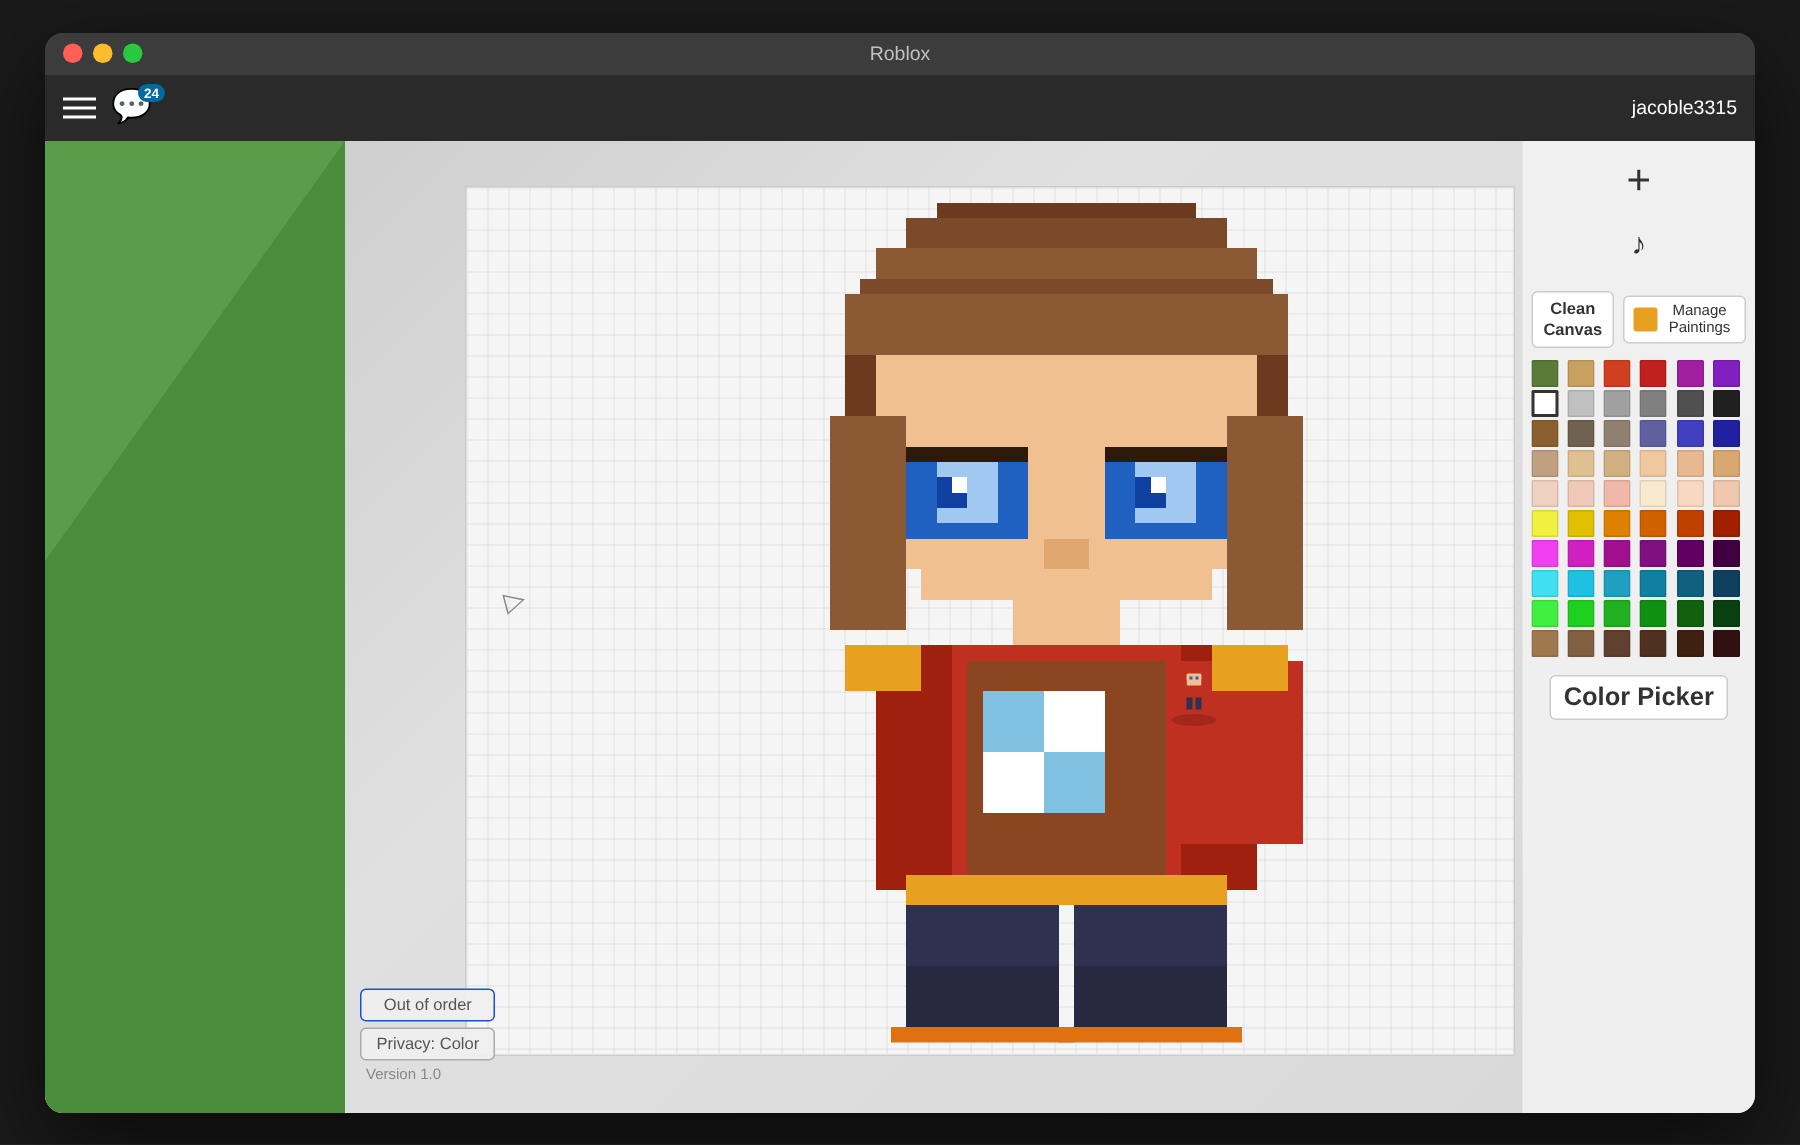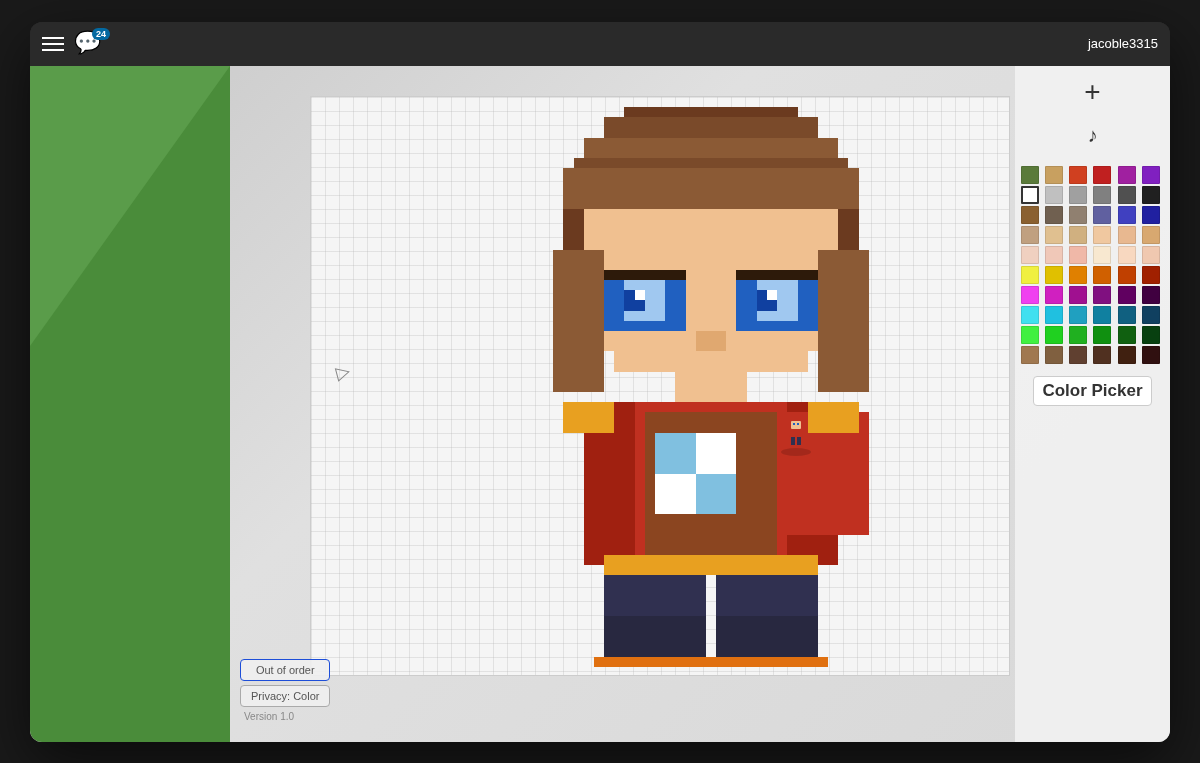--- a/index.html
+++ b/index.html
@@ -326,20 +326,28 @@
       font-size: 10px;
       color: #888;
       padding-left: 4px;
     }
   </style>
 </head>
 <body>
 
 <div class="mac-window">
 
+  <div class="title-bar">
+    <div class="window-controls">
+      <div class="dot dot-red"></div>
+      <div class="dot dot-yellow"></div>
+      <div class="dot dot-green"></div>
+    </div>
+    <span class="title-text">Roblox</span>
+  </div>
 
   <div class="game-area">
 
     <div class="top-bar">
       <div class="top-bar-left">
         <div class="hamburger-icon">
           <span></span>
             <span></span>
             <span></span>
         </div>
@@ -460,20 +468,27 @@
       <div class="ui-panel">
 
         <div class="panel-icon-btn">
           <span class="plus-icon">+</span>
         </div>
 
         <div class="panel-icon-btn">
           <span class="music-icon">♪</span>
         </div>
 
+        <div class="panel-buttons-row">
+          <button class="clean-canvas-btn">Clean Canvas</button>
+          <button class="manage-paintings-btn">
+            <div class="manage-icon"></div>
+            <span>Manage Paintings</span>
+          </button>
+        </div>
 
         <div class="color-palette" id="color-palette-grid">
         <div class="color-cell" style="background: rgb(90, 122, 58);"></div>
             <div class="color-cell" style="background: rgb(200, 160, 96);"></div>
             <div class="color-cell" style="background: rgb(208, 64, 32);"></div>
             <div class="color-cell" style="background: rgb(192, 32, 32);"></div>
             <div class="color-cell" style="background: rgb(160, 32, 160);"></div>
             <div class="color-cell" style="background: rgb(128, 32, 192);"></div>
             <div class="color-cell white-cell" style="background: rgb(255, 255, 255);"></div>
             <div class="color-cell" style="background: rgb(192, 192, 192);"></div>

